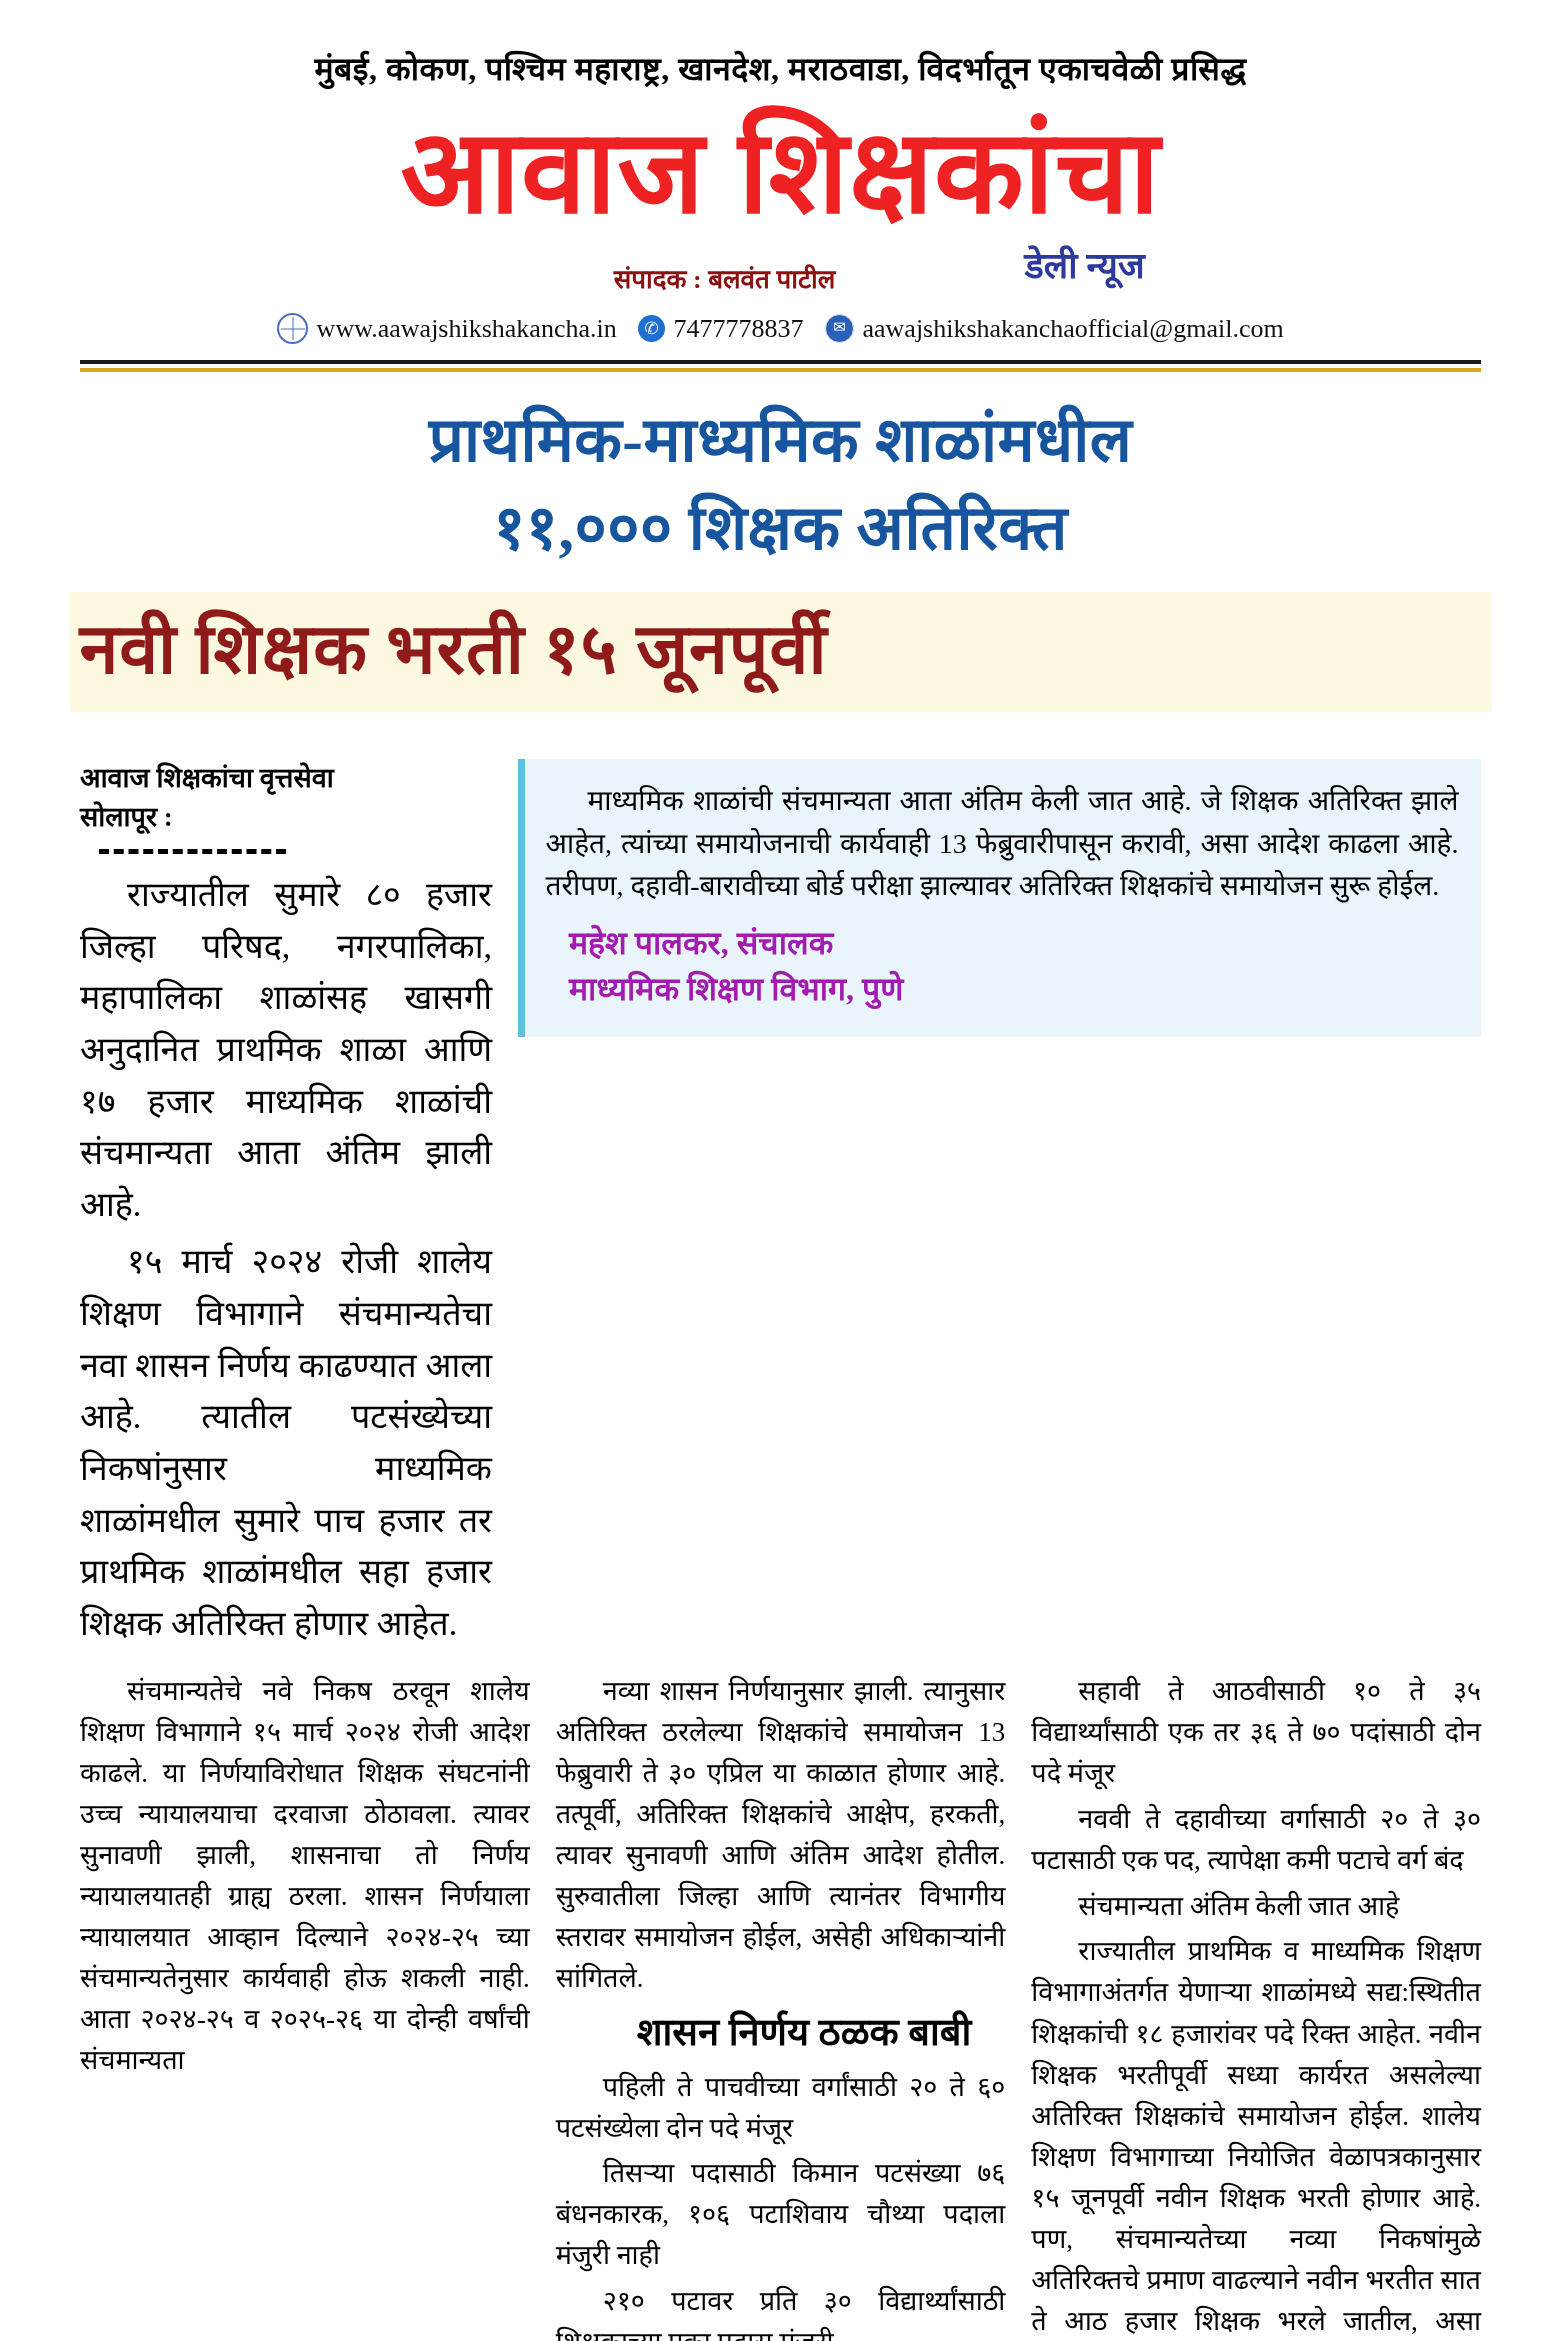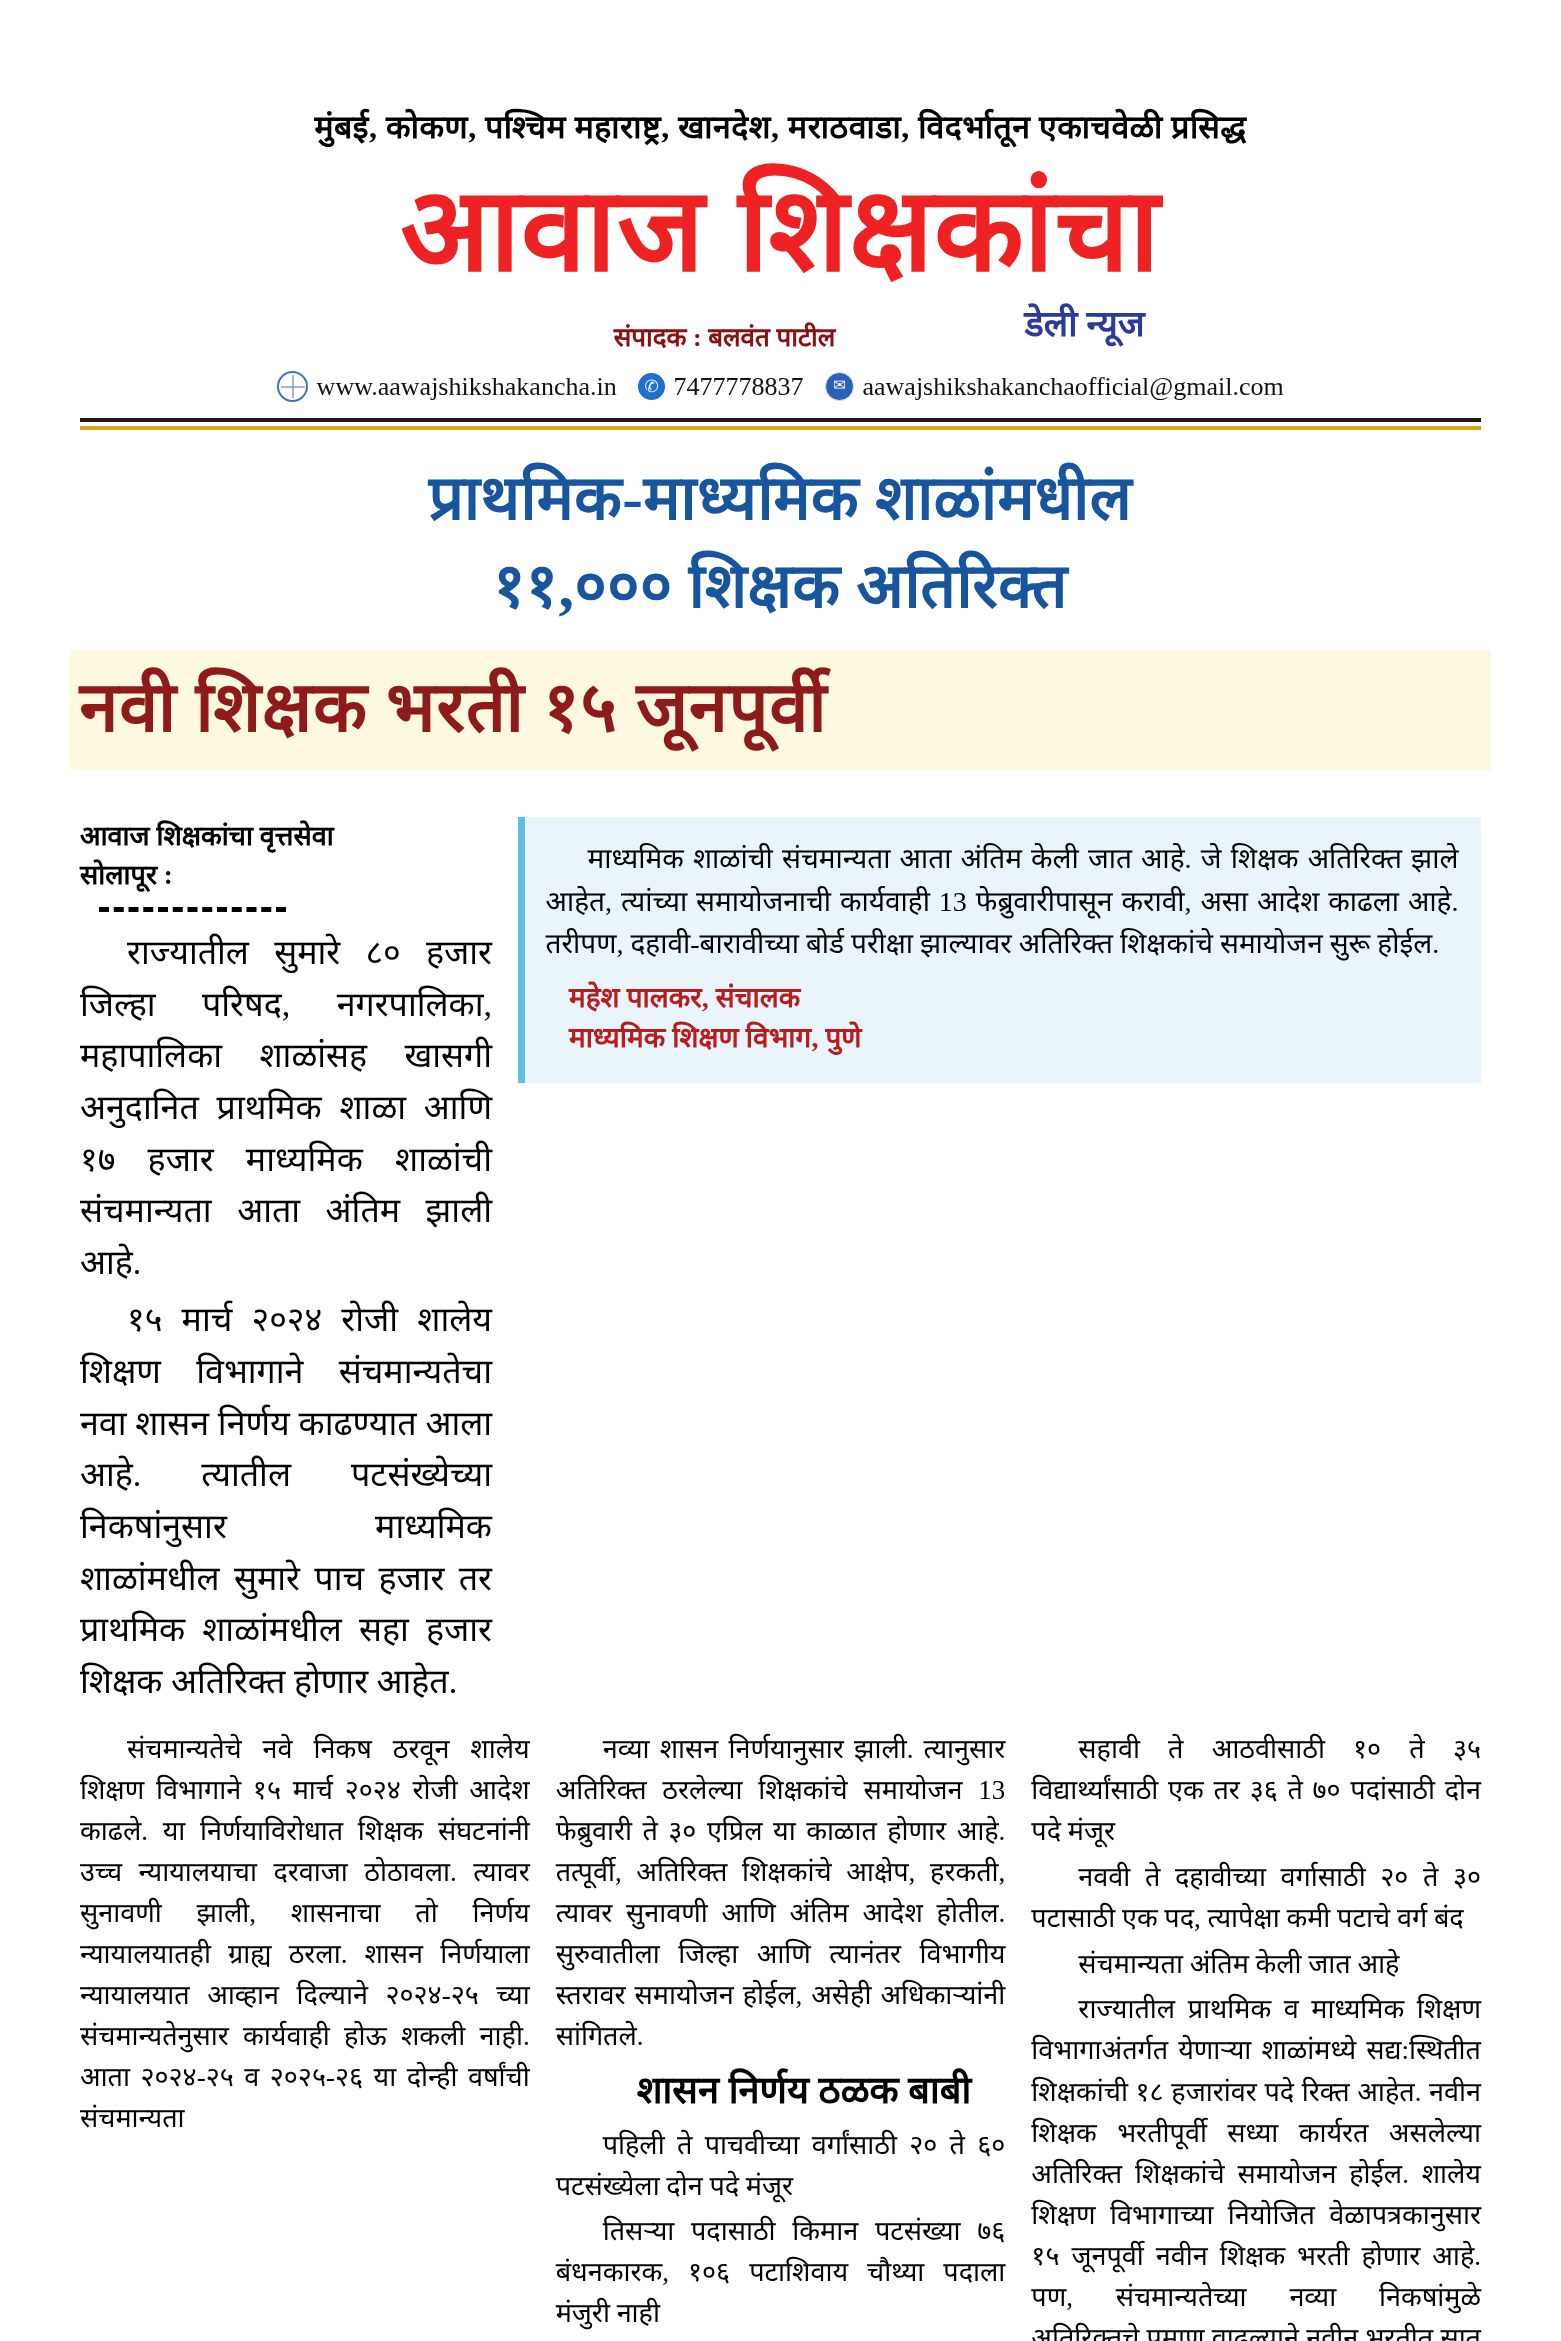--- a/index.html
+++ b/index.html
@@ -14,21 +14,21 @@
     width: 1561px;
     height: 2921px;
     background: #ffffff;
     position: relative;
     box-sizing: border-box;
     overflow: hidden;
   }
 
   
   .masthead {
-    padding: 108px 80px 0 80px;
+    padding: 50px 80px 0 80px;
     text-align: center;
   }
   .tagline {
     font-family: "Liberation Serif", "DejaVu Serif", serif;
     font-weight: bold;
     font-size: 32px;
     letter-spacing: 0.5px;
     color: #000000;
     line-height: 1.2;
   }
@@ -202,25 +202,25 @@
   }
   .quote-text {
     font-size: 28px;
     line-height: 1.52;
     text-align: justify;
     color: #000000;
     text-indent: 42px;
   }
   .quote-attr {
     font-weight: bold;
-    font-size: 28px;
+    font-size: 32px;
     line-height: 1.45;
     margin-top: 12px;
     padding-left: 23.4px;
-    color: #b91c1c;
+    color: #a21caf;
   }
 
   .cols {
     display: flex;
     gap: 26px;
     margin-top: 16px;
   }
   .col {
     flex: 1 1 0;
     font-size: 27px;

